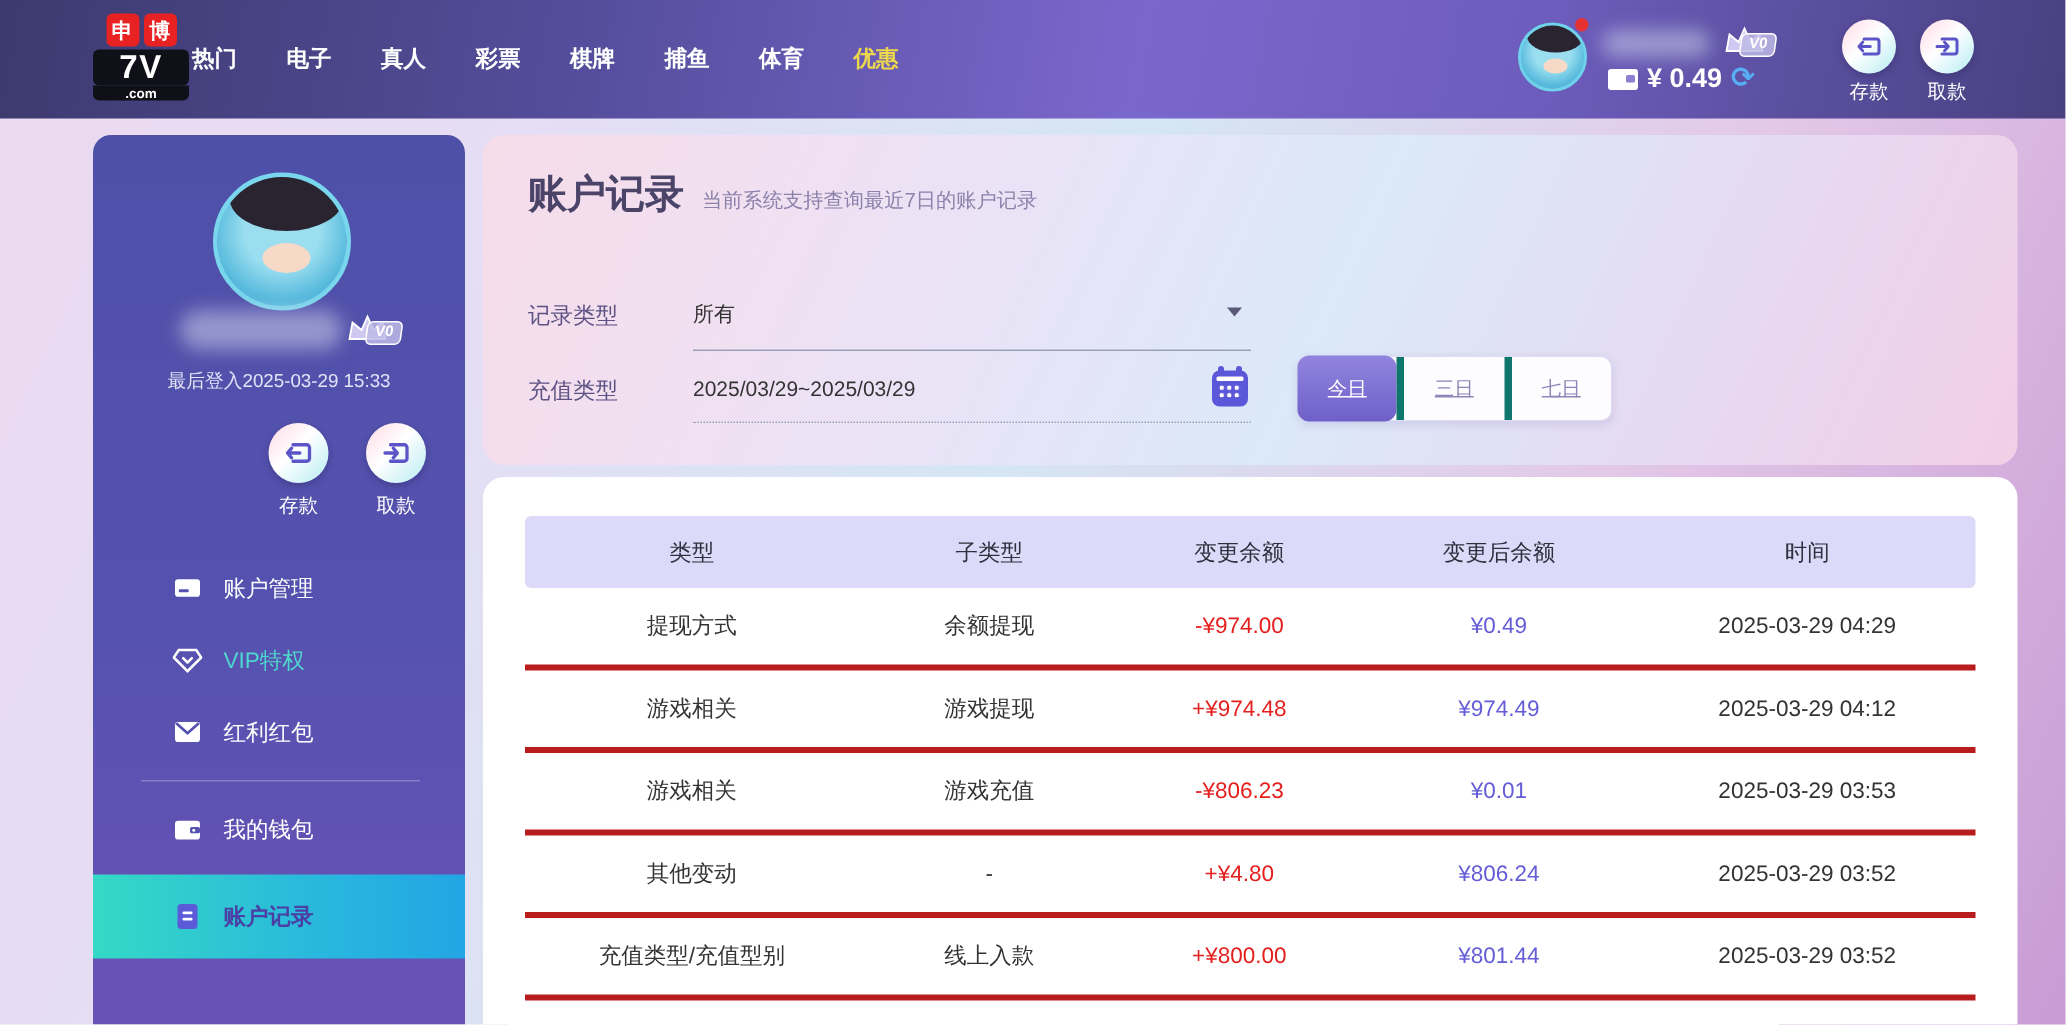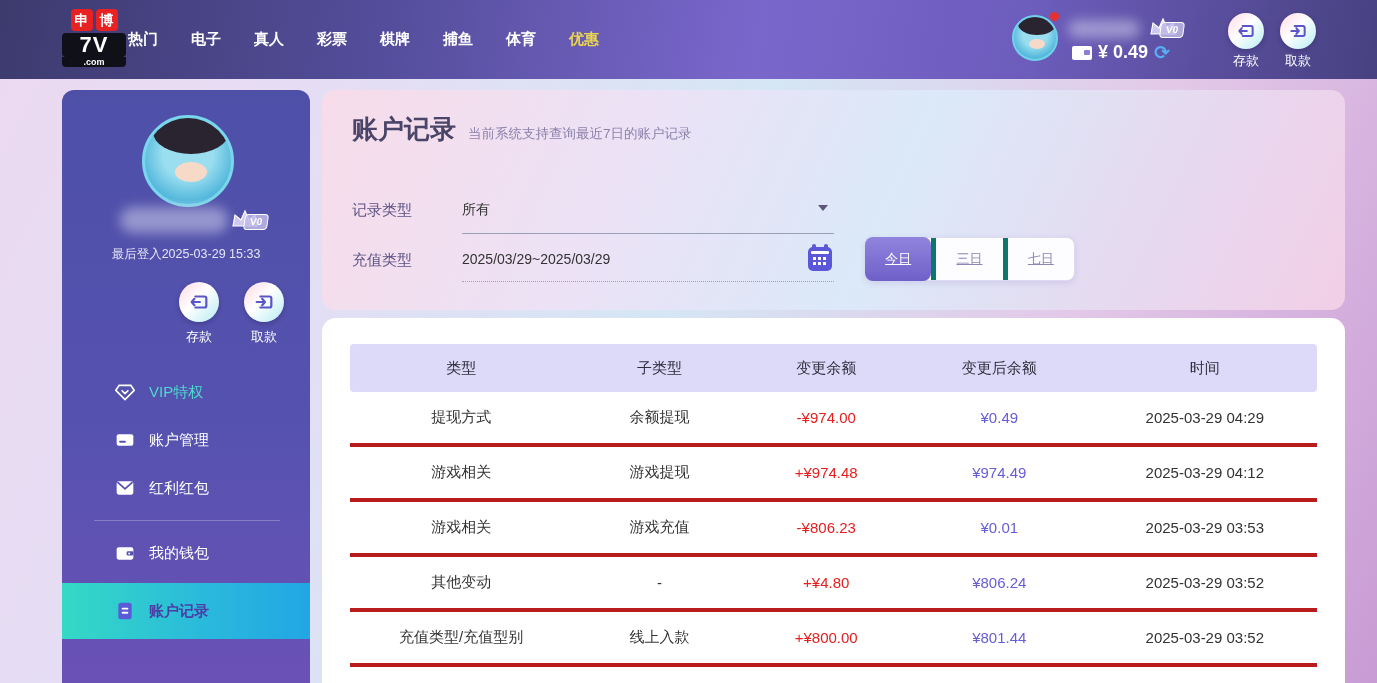--- a/index.html
+++ b/index.html
@@ -182,33 +182,33 @@
     <div class="cir">
         <svg viewBox="0 0 24 24">
       <path d="M8 6 h10 a2 2 0 0 1 2 2 v8 a2 2 0 0 1 -2 2 h-10" fill="none" stroke="#5b55c8" stroke-width="2.4" stroke-linecap="round"></path>
       <path d="M4 12 h9 M10 8.5 L13 12 l-3 3.5" fill="none" stroke="#5b55c8" stroke-width="2.4" stroke-linecap="round" stroke-linejoin="round"></path>
     </svg>
       </div>
     <div class="lbl">取款</div>
   </div>
 
   <div class="menu">
+    <div class="menu-item">
+      <svg viewBox="0 0 24 24">
+        <rect x="2" y="5" width="20" height="14" rx="2.5" fill="#fff"></rect>
+        <rect x="5" y="13" width="8" height="2.4" rx="1" fill="#5552af"></rect>
+      </svg>
+      <span>账户管理</span>
+    </div>
     <div class="menu-item accent">
       <svg viewBox="0 0 24 24">
         <path d="M5 4 h14 l4 6 -11 11 L1 10 Z" fill="none" stroke="#fff" stroke-width="2"></path>
         <path d="M8.5 10.5 L12 14 l3.5 -3.5" fill="none" stroke="#fff" stroke-width="2" stroke-linecap="round" stroke-linejoin="round"></path>
       </svg>
       <span>VIP特权</span>
-    </div>
-    <div class="menu-item">
-      <svg viewBox="0 0 24 24">
-        <rect x="2" y="5" width="20" height="14" rx="2.5" fill="#fff"></rect>
-        <rect x="5" y="13" width="8" height="2.4" rx="1" fill="#5552af"></rect>
-      </svg>
-      <span>账户管理</span>
     </div>
     <div class="menu-item">
       <svg viewBox="0 0 24 24">
         <rect x="2" y="4" width="20" height="16" rx="2.5" fill="#fff"></rect>
         <path d="M3 5 l9 8 9-8" fill="none" stroke="#5552af" stroke-width="2.2"></path>
       </svg>
       <span>红利红包</span>
     </div>
     <div class="menu-divider"></div>
     <div class="menu-item">

